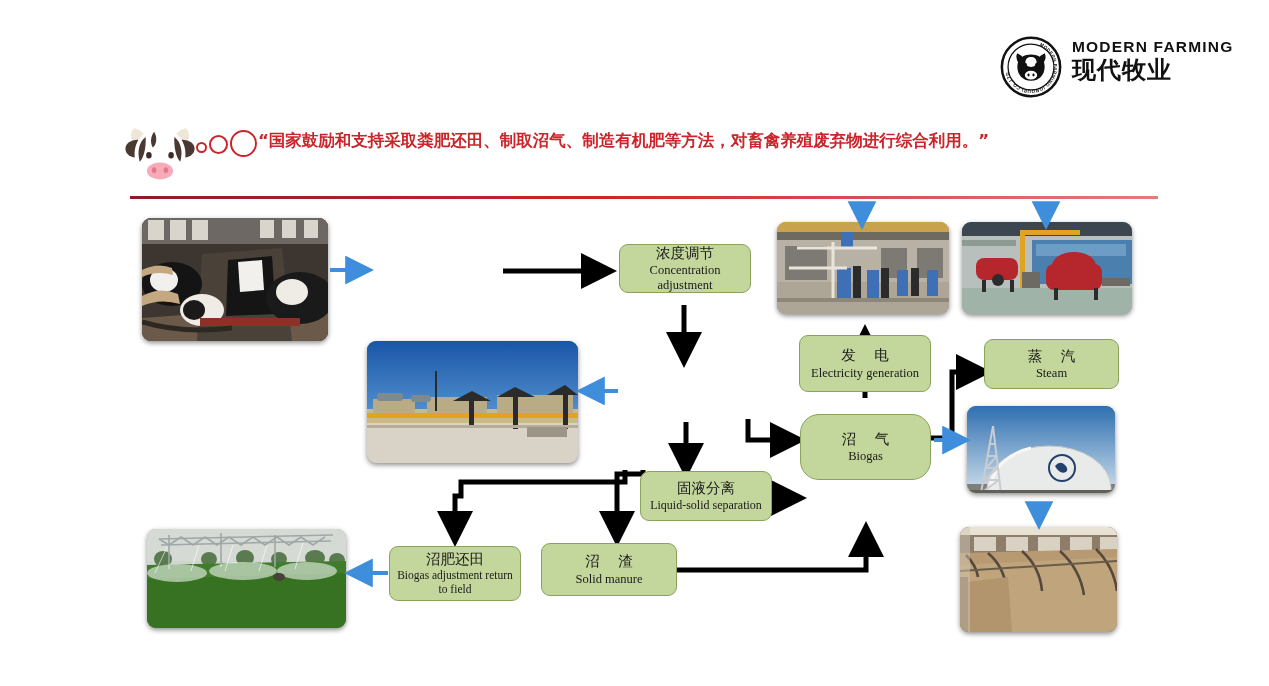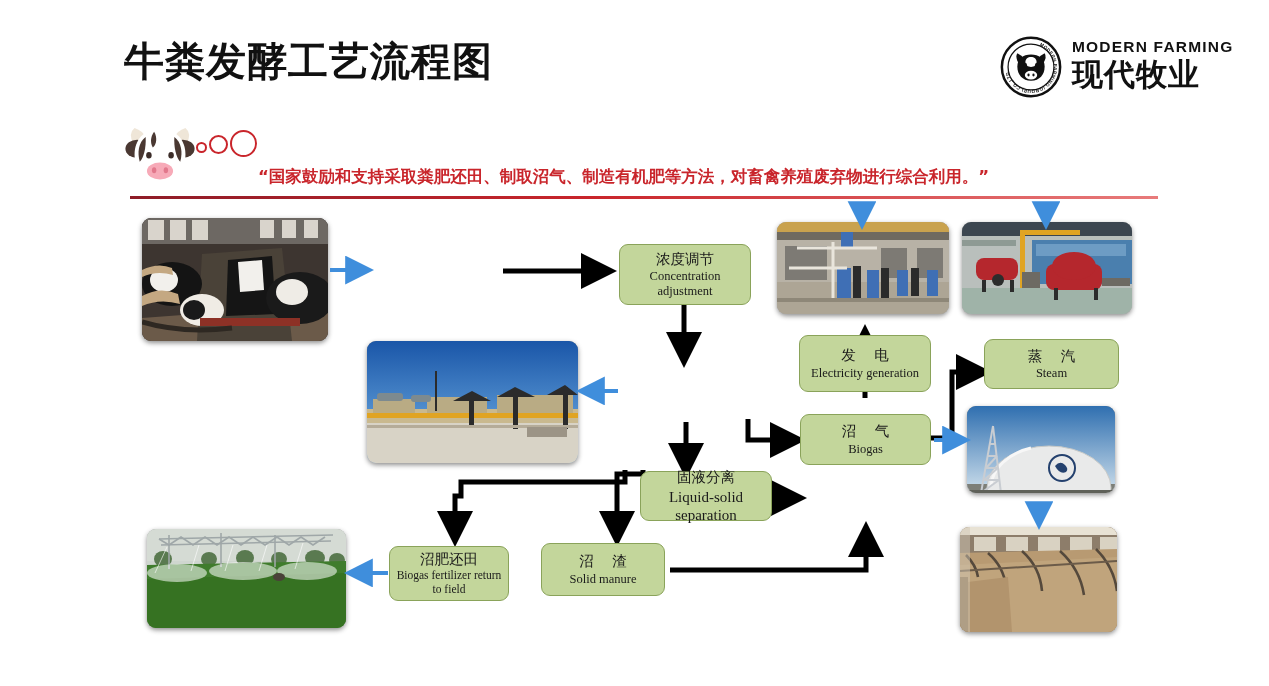--- a/index.html
+++ b/index.html
@@ -23,41 +23,40 @@
 
   
   .logo { position:absolute; left:1000px; top:36px; width:240px; height:66px; }
   .logo-mark { position:absolute; left:0; top:0; width:62px; height:62px; }
   .logo-text { position:absolute; left:72px; top:2px; }
   .logo-en {
     font-size:15.5px; font-weight:bold; color:#111; letter-spacing:1.2px;
     font-family:"Liberation Sans",sans-serif; white-space:nowrap;
   }
   .logo-cn {
-    font-size:31px; font-weight:bold; color:#111; letter-spacing:1px;
+    font-size:24px; font-weight:bold; color:#111; letter-spacing:1px;
     font-family:"DejaVu Sans","Liberation Sans",sans-serif;
     white-space:nowrap; margin-top:2px; line-height:1.05;
   }
 
   
   .cow-icon { position:absolute; left:124px; top:124px; width:72px; height:62px; }
   .bubbles { position:absolute; left:196px; top:130px; width:62px; height:28px; }
   .bubbles i {
     position:absolute; display:block; border-radius:50%;
     border:2px solid #c9252b; background:transparent;
   }
   .b1 { left:0px;  top:12px; width:7px;  height:7px;  }
   .b2 { left:13px; top:5px;  width:15px; height:15px; }
   .b3 { left:34px; top:0px;  width:23px; height:23px; }
 
   .quote {
     position:absolute; left:258px; top:128px; width:900px;
     font-size:16.5px; font-weight:bold; color:#c9252b; line-height:1.55;
     font-family:"DejaVu Sans","Liberation Sans",sans-serif;
-    margin-top:36px;
   }
   .attrib {
     position:absolute; right:112px; top:170px;
     font-size:18px; font-weight:bold; color:#c9252b;
     font-family:"DejaVu Sans","Liberation Sans",sans-serif;
     white-space:nowrap;
   }
   .rule {
     position:absolute; left:130px; top:196px; width:1028px; height:3px;
     background:linear-gradient(to right,#8e1c28,#c9252b 45%,#e87b7b 100%);
@@ -97,21 +96,20 @@
   .photo .ph { position:absolute; inset:0; }
 
   
   .svg-layer { position:absolute; inset:0; width:1269px; height:686px; pointer-events:none; }
 </style>
 </head>
 <body>
 
 <div class="slide">
 
-  <div class="title">牛粪发酵工艺流程图</div>
 
   <div class="logo">
     <svg class="logo-mark" viewBox="0 0 100 100">
       <circle cx="50" cy="50" r="47" fill="none" stroke="#111" stroke-width="4"></circle>
       <circle cx="50" cy="50" r="37" fill="none" stroke="#111" stroke-width="2"></circle>
       <path id="ringpath" d="M50,13 a37,37 0 1,1 -0.1,0" fill="none"></path>
       <text font-size="7.4" font-family="Liberation Sans, sans-serif" font-weight="bold" fill="#111" letter-spacing="0.6">
         <textPath href="#ringpath" startOffset="6%">MODERN FARMING (GROUP) CO.,LTD</textPath>
       </text>
       <g fill="#111">
@@ -408,50 +406,50 @@
       <path d="M618,391 L584,391"></path>
       <path d="M934,440 L963,440"></path>
       <path d="M862,216 L862,222"></path>
       <path d="M1046,216 L1046,222"></path>
       <path d="M1039,510 L1039,522"></path>
       <path d="M388,573 L352,573"></path>
     </g>
   </svg>
 
 
-  <div class="box" style="left:619px; top:244px; width:132px; height:61px;">
+  <div class="box" style="left:619px; top:244px; width:132px; height:49px;">
     <span class="cn">浓度调节</span>
     <span class="en">Concentration adjustment</span>
   </div>
 
 
   <div class="box" style="left:799px; top:335px; width:132px; height:57px;">
     <span class="cn sp">发 电</span>
     <span class="en">Electricity generation</span>
   </div>
 
   <div class="box" style="left:984px; top:339px; width:135px; height:50px;">
     <span class="cn sp">蒸 汽</span>
     <span class="en">Steam</span>
   </div>
 
-  <div class="box" style="left:800px; top:414px; width:131px; height:51px;">
+  <div class="box" style="left:800px; top:414px; width:131px; height:66px;border-radius:19px;">
     <span class="cn sp">沼 气</span>
     <span class="en">Biogas</span>
   </div>
 
   <div class="box" style="left:640px; top:471px; width:132px; height:50px;">
     <span class="cn">固液分离</span>
-    <span class="en" style="font-size:15px;">Liquid-solid separation</span>
-  </div>
-
-
-  <div class="box" style="left:389px; top:546px; width:120px; height:55px;">
+    <span class="en" style="font-size:12px;">Liquid-solid separation</span>
+  </div>
+
+
+  <div class="box" style="left:389px; top:546px; width:132px; height:55px;">
     <span class="cn">沼肥还田</span>
-    <span class="en" style="font-size:11.5px; max-width:120px;">Biogas fertilizer return to field</span>
-  </div>
-
-  <div class="box" style="left:541px; top:543px; width:124px; height:53px;">
+    <span class="en" style="font-size:11.5px; max-width:120px;">Biogas adjustment return to field</span>
+  </div>
+
+  <div class="box" style="left:541px; top:543px; width:136px; height:53px;">
     <span class="cn sp">沼 渣</span>
     <span class="en">Solid manure</span>
   </div>
 
 </div>
 
 </body></html>

